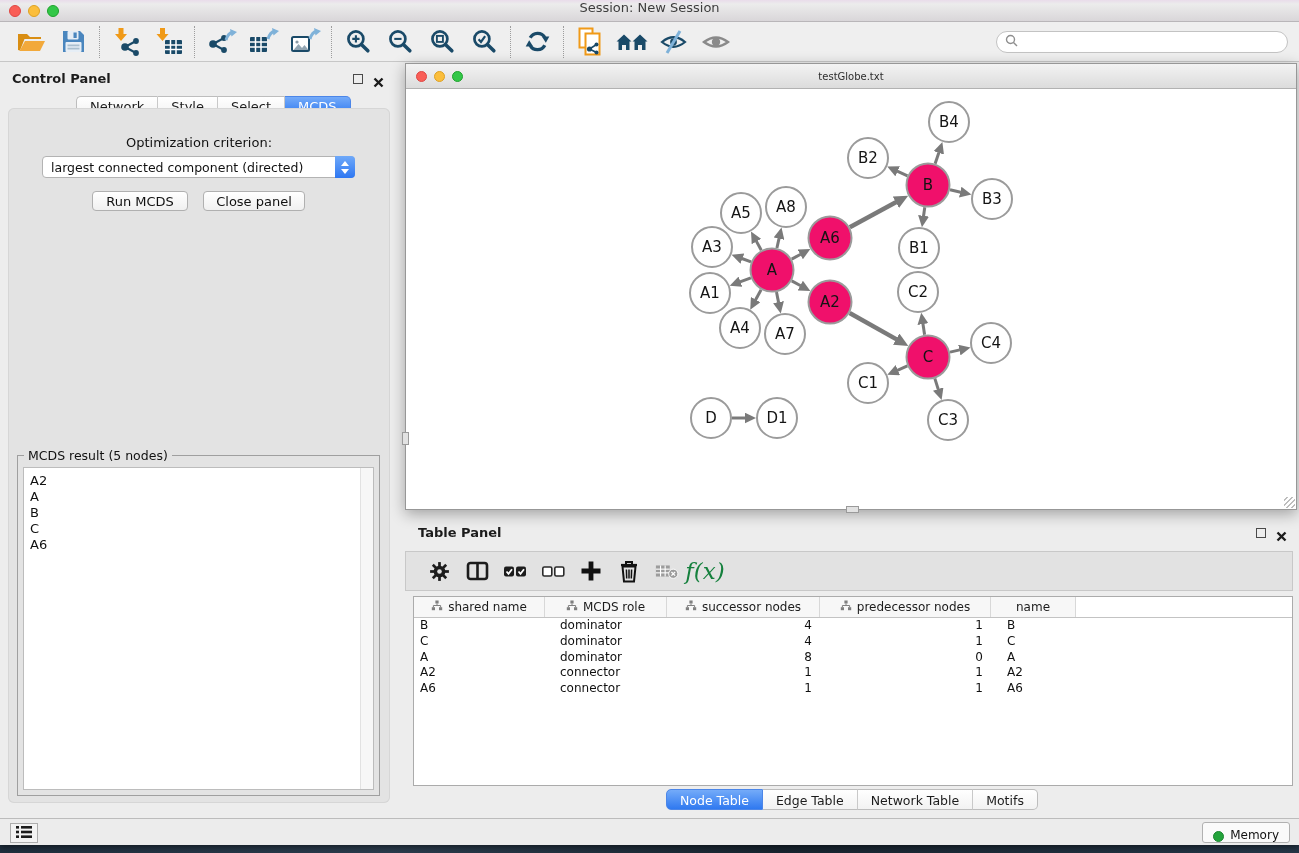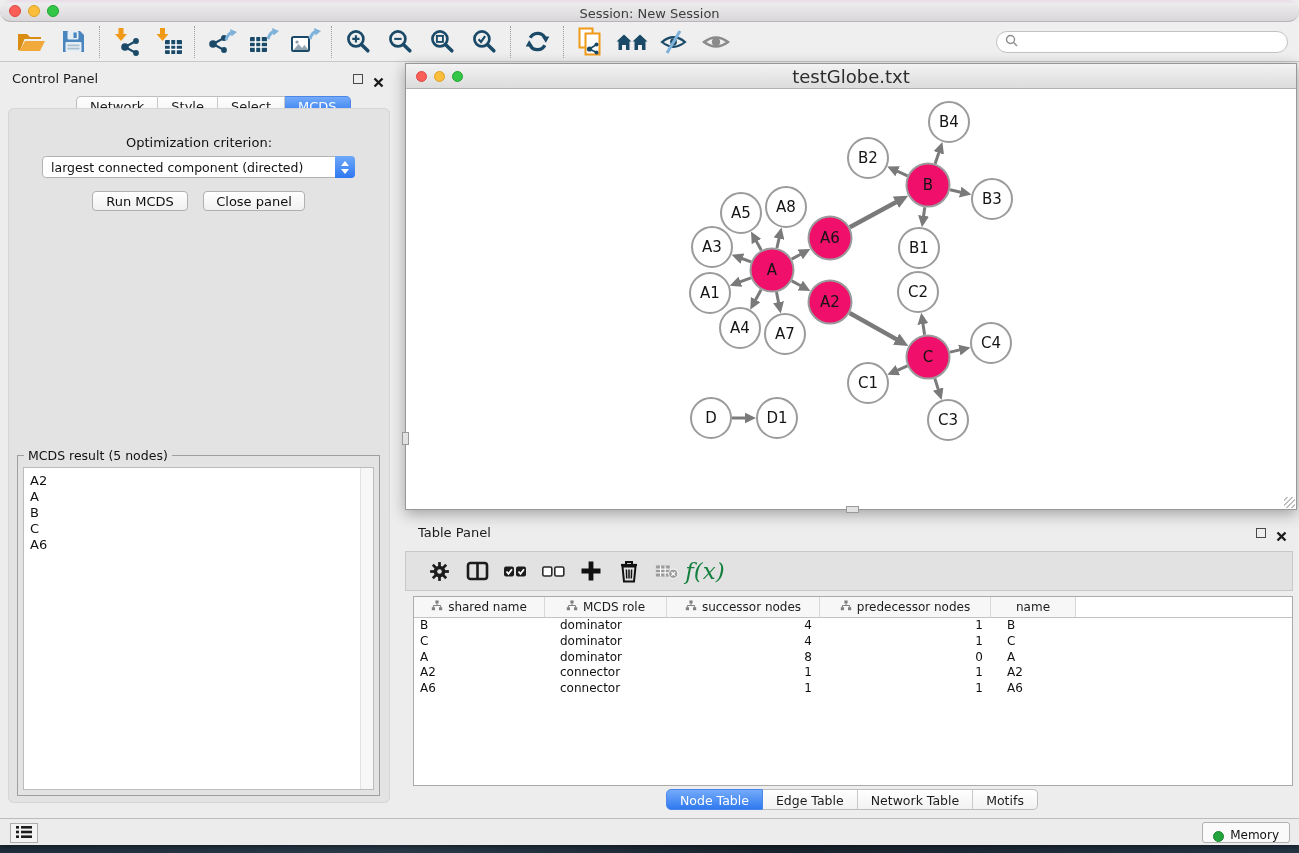--- a/index.html
+++ b/index.html
@@ -3,21 +3,21 @@
 <meta charset="utf-8">
 <style>
   * { margin:0; padding:0; box-sizing:border-box; }
   html,body { width:1299px; height:853px; overflow:hidden; }
   body { font-family:"DejaVu Sans","Liberation Sans",sans-serif; background:linear-gradient(90deg,#1f2e3d,#2b3c4d 30%,#18242f 60%,#253647); position:relative; }
   #app { position:absolute; left:0; top:0; width:1299px; height:845px; background:#ededed; box-shadow:0 2px 6px rgba(0,0,0,.5); }
 
   
   #titlebar { position:absolute; left:0; top:0; width:100%; height:22px;
     background:linear-gradient(#e9dcea 0px,#ececec 4px,#d9d6d9 100%); border-bottom:1px solid #b9b6b9;
-    display:flex; align-items:flex-end; justify-content:center;border-radius:11px; }
+    display:flex; align-items:flex-start; justify-content:center; }
   .lights { position:absolute; left:9px; top:5px; display:flex; gap:7px; }
   .light { width:12px; height:12px; border-radius:50%; }
   .light.red { background:#f95e57; border:1px solid #df4744; }
   .light.yellow { background:#fbbe3c; border:1px solid #dea123; }
   .light.green { background:#33c748; border:1px solid #1fa32d; }
   #titlebar .wtitle { font-size:13px; color:#3d3d3d; }
 
   
   #toolbar { position:absolute; left:0; top:22px; width:100%; height:40px; background:#efefef;
     border-bottom:1px solid #c7c7c7; display:flex; align-items:center; padding-left:14px; }
@@ -26,21 +26,21 @@
   .tb-sep { width:1px; height:32px; border-left:1px dotted #9d9d9d; margin:0 9px; }
   #search-box { margin-left:auto; margin-right:11px; width:292px; height:22px; background:#fff;
     border:1px solid #c3c3c3; border-radius:12px; display:flex; align-items:center; padding-left:8px; gap:4px; }
   #search-box input { border:none; outline:none; flex:1; height:18px; font-size:12px; background:transparent; font-family:inherit; }
 
   
   #main { position:absolute; left:0; top:62px; width:100%; height:756px; background:#ededed; }
 
   
   #control-panel { position:absolute; left:0; top:0; width:398px; height:756px; }
-  .panel-title { position:absolute; left:12px; top:9px; font-size:13px; color:#1c1c1c; }
+  .panel-title { position:absolute; left:12px; top:9px; font-size:13px; color:#1c1c1c;font-weight:bold; }
   .panel-icons { position:absolute; top:11px; display:flex; gap:10px; align-items:center; }
   #control-panel .panel-icons { right:14px; }
   .float-ic { width:10px; height:10px; border:1.6px solid #4a4a4a; display:inline-block; }
   .close-ic { width:11px; height:11px; display:inline-block; }
 
   .seg-group { display:flex; }
   .seg { background:linear-gradient(#ffffff,#f2f2f2); border-top:1px solid #bdbdbd; border-bottom:1px solid #bdbdbd;
     border-right:1px solid #c9c9c9; padding:0 13px; height:20px; line-height:20px; font-size:13px; color:#1c1c1c; cursor:default; }
   .seg:first-child { border-left:1px solid #bdbdbd; border-radius:5px 0 0 5px; }
   .seg:last-child { border-radius:0 5px 5px 0; border-right:1px solid #bdbdbd; }
@@ -69,21 +69,21 @@
   #mcds-list .items { padding-top:5px; }
   #mcds-scroll { position:absolute; right:0; top:0; bottom:0; width:13px; background:#f7f7f7; border-left:1px solid #e2e2e2; }
 
   
   #network-window { position:absolute; left:405px; top:1px; width:892px; height:447px; background:#fff;
     border:1px solid #979797; box-shadow:0 4px 14px rgba(0,0,0,.32); }
   #nw-titlebar { height:25px; background:linear-gradient(#f3f3f3,#dcdcdc); border-bottom:1px solid #b2b2b2;
     display:flex; align-items:center; justify-content:center; position:relative; }
   #nw-titlebar .lights { top:7px; left:10px; }
   #nw-titlebar .light { width:11px; height:11px; }
-  #nw-titlebar .wtitle { font-size:18px; color:#2d2d2d; }
+  #nw-titlebar .wtitle { font-size:10px; color:#2d2d2d; }
   #nw-canvas { position:absolute; left:0; top:25px; right:0; bottom:0; background:#fff; }
   #graph-svg { position:absolute; left:0; top:0; }
   #graph-svg text { font-family:"DejaVu Sans",sans-serif; font-size:15px; fill:#141414; text-anchor:middle; }
   .grip-v { position:absolute; left:-4px; top:368px; width:7px; height:13px; background:#e2e2e2; border:1px solid #9a9a9a; }
   .grip-h { position:absolute; left:440px; bottom:-4px; width:13px; height:7px; background:#e2e2e2; border:1px solid #9a9a9a; }
   .rgrip { position:absolute; right:1px; bottom:1px; width:11px; height:11px;
     background:repeating-linear-gradient(135deg,transparent 0 2px,#bdbdbd 2px 3.5px); }
 
   
   #table-panel { position:absolute; left:398px; top:456px; width:901px; height:300px; }

